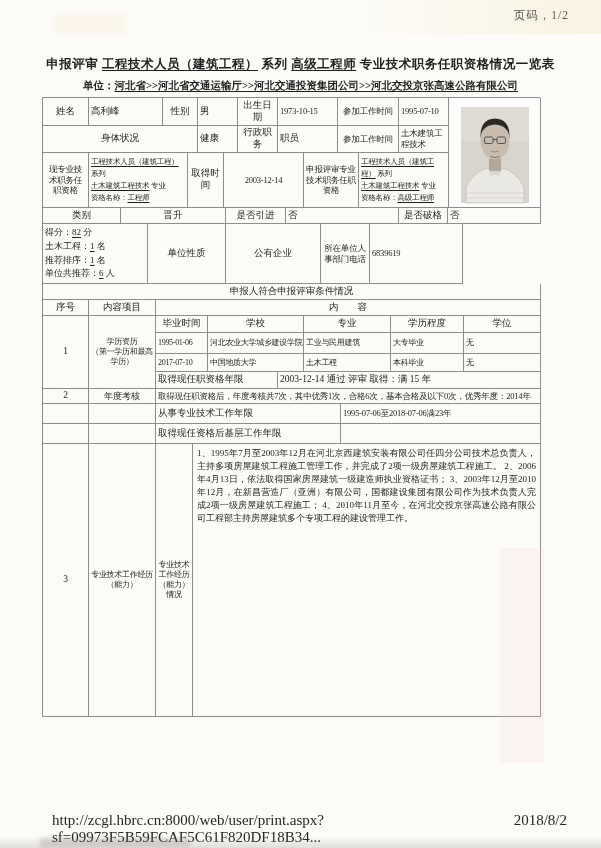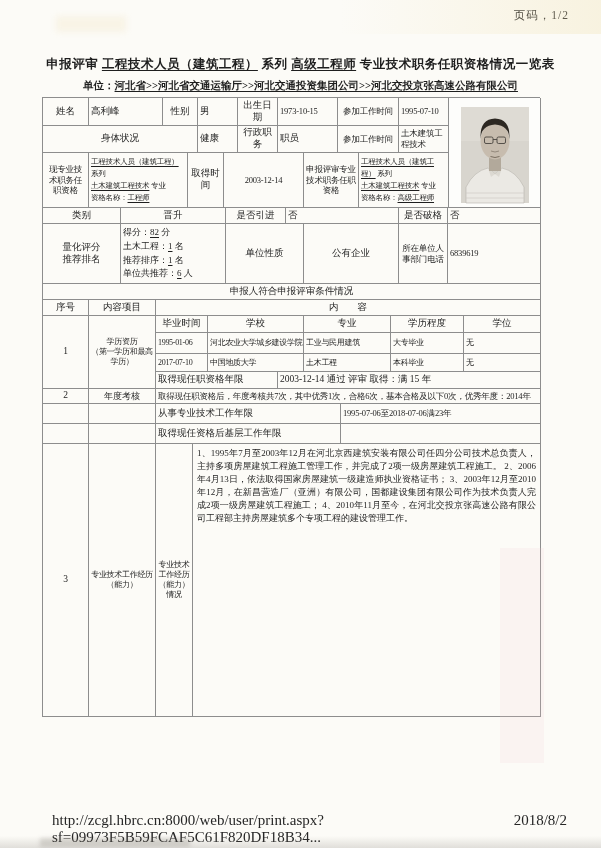--- a/index.html
+++ b/index.html
@@ -124,22 +124,20 @@
     <div class="hrow" style="height:16px">
       <div class="c" style="width:78px;line-height:1">类别</div>
       <div class="c" style="width:105px;line-height:1">晋升</div>
       <div class="c" style="width:60px;line-height:1">是否引进</div>
       <div class="c left" style="width:113px;line-height:1">否</div>
       <div class="c" style="width:49px;line-height:1">是否破格</div>
       <div class="c left" style="width:93px;line-height:1">否</div>
     </div>
 
     <div class="hrow" style="height:60px">
-      <div class="c pre" style="width:78px">量化评分
-推荐排名</div>
       <div class="c left" style="width:105px">
         <div>
           <span class="scoreline"><span>得分：</span><span class="u">82</span><span> 分</span></span>
           <span class="scoreline"><span>土木工程：</span><span class="u">1</span><span> 名</span></span>
           <span class="scoreline"><span>推荐排序：</span><span class="u">1</span><span> 名</span></span>
           <span class="scoreline"><span>单位共推荐：</span><span class="u">6</span><span> 人</span></span>
         </div>
       </div>
       <div class="c" style="width:78px">单位性质</div>
       <div class="c" style="width:95px">公有企业</div>

